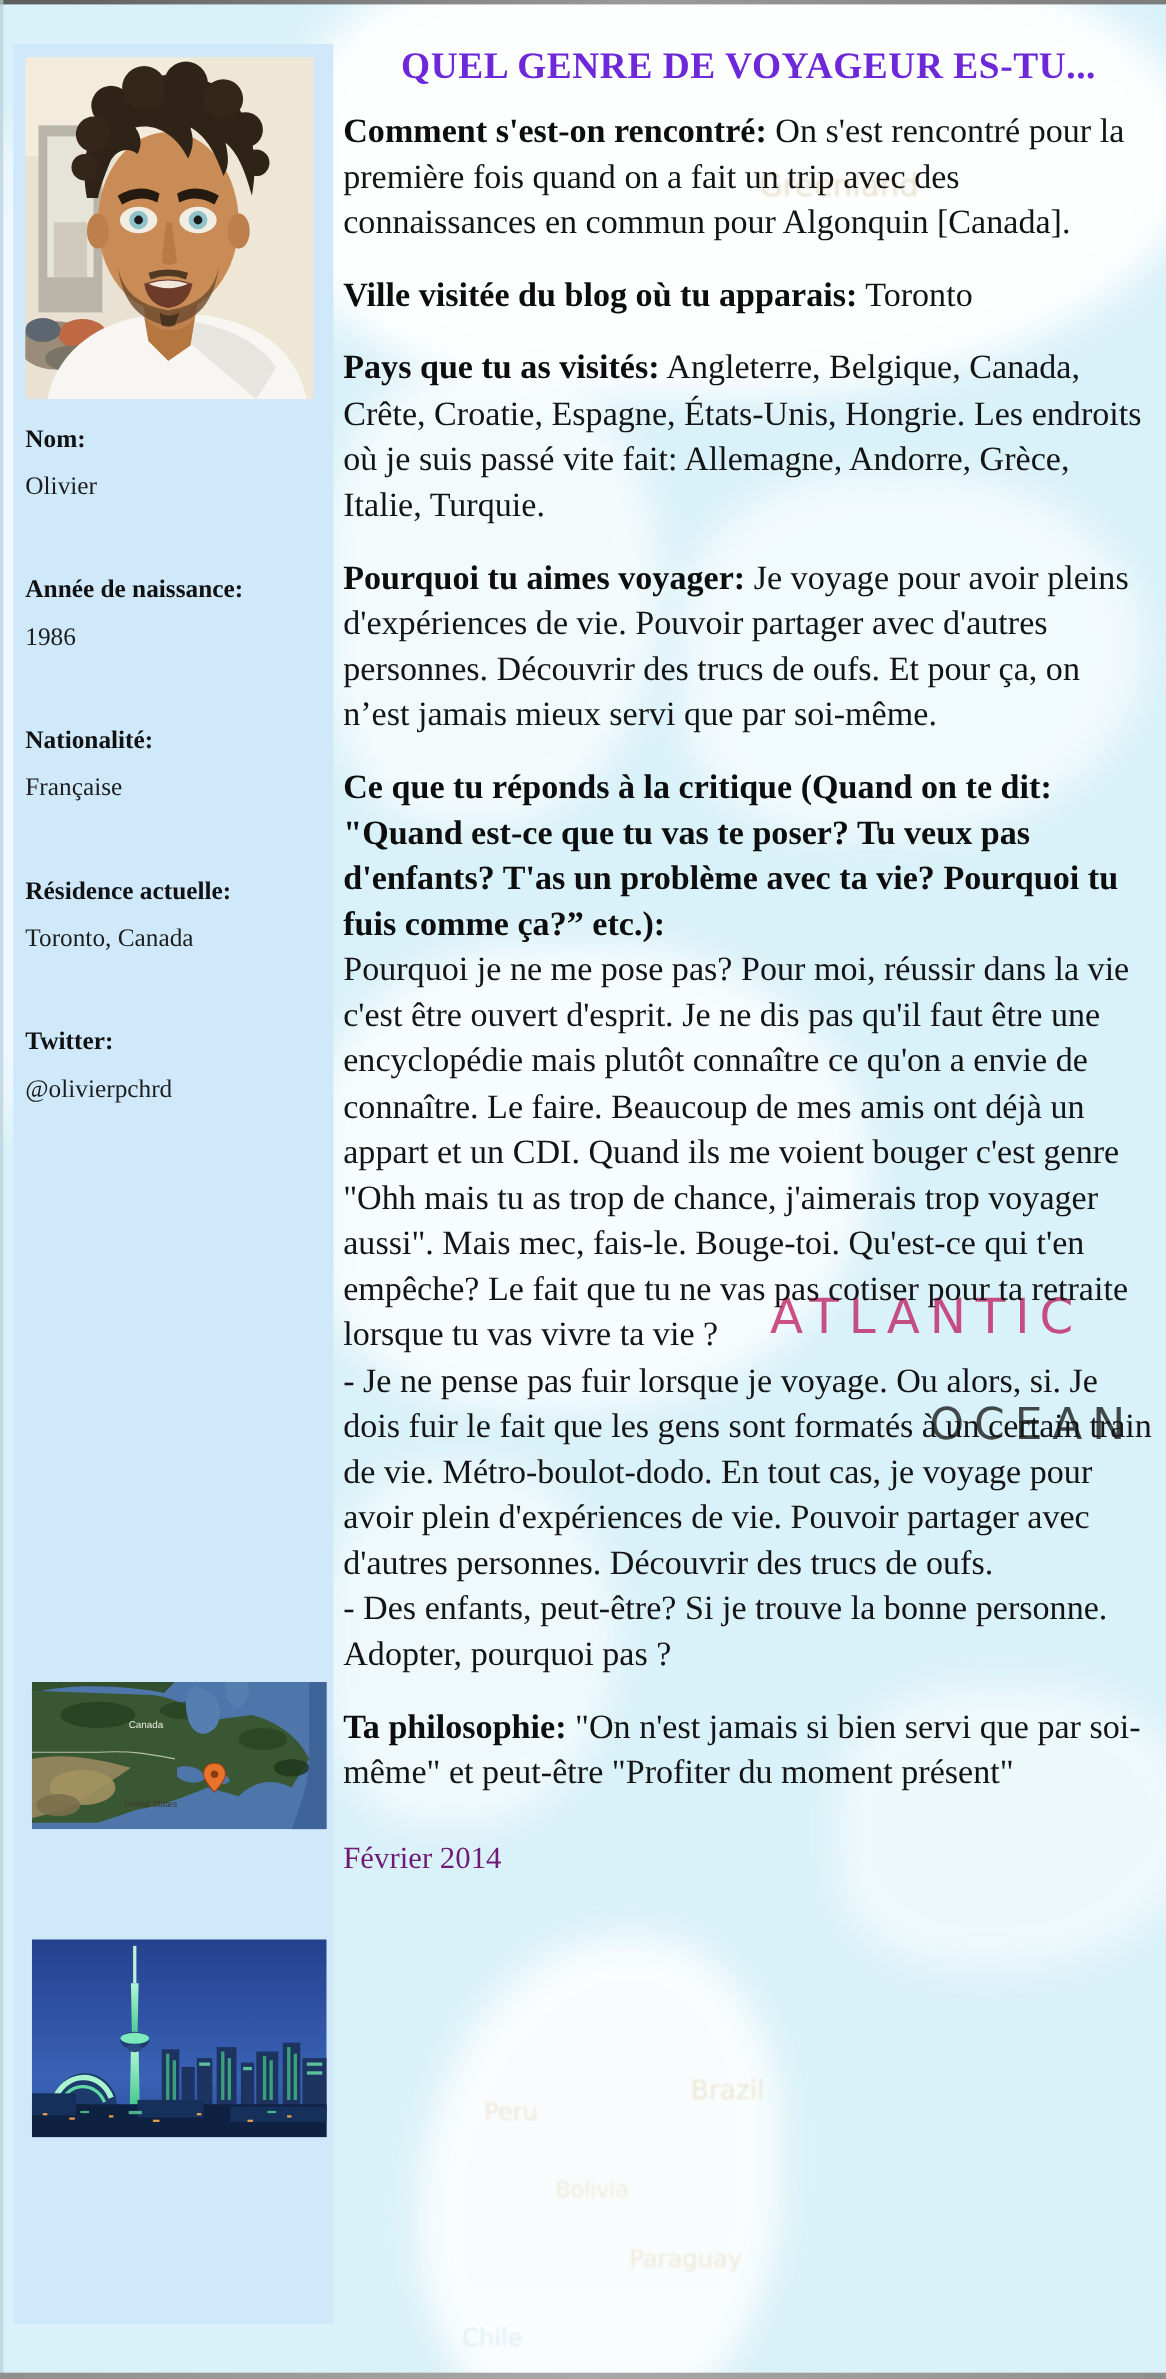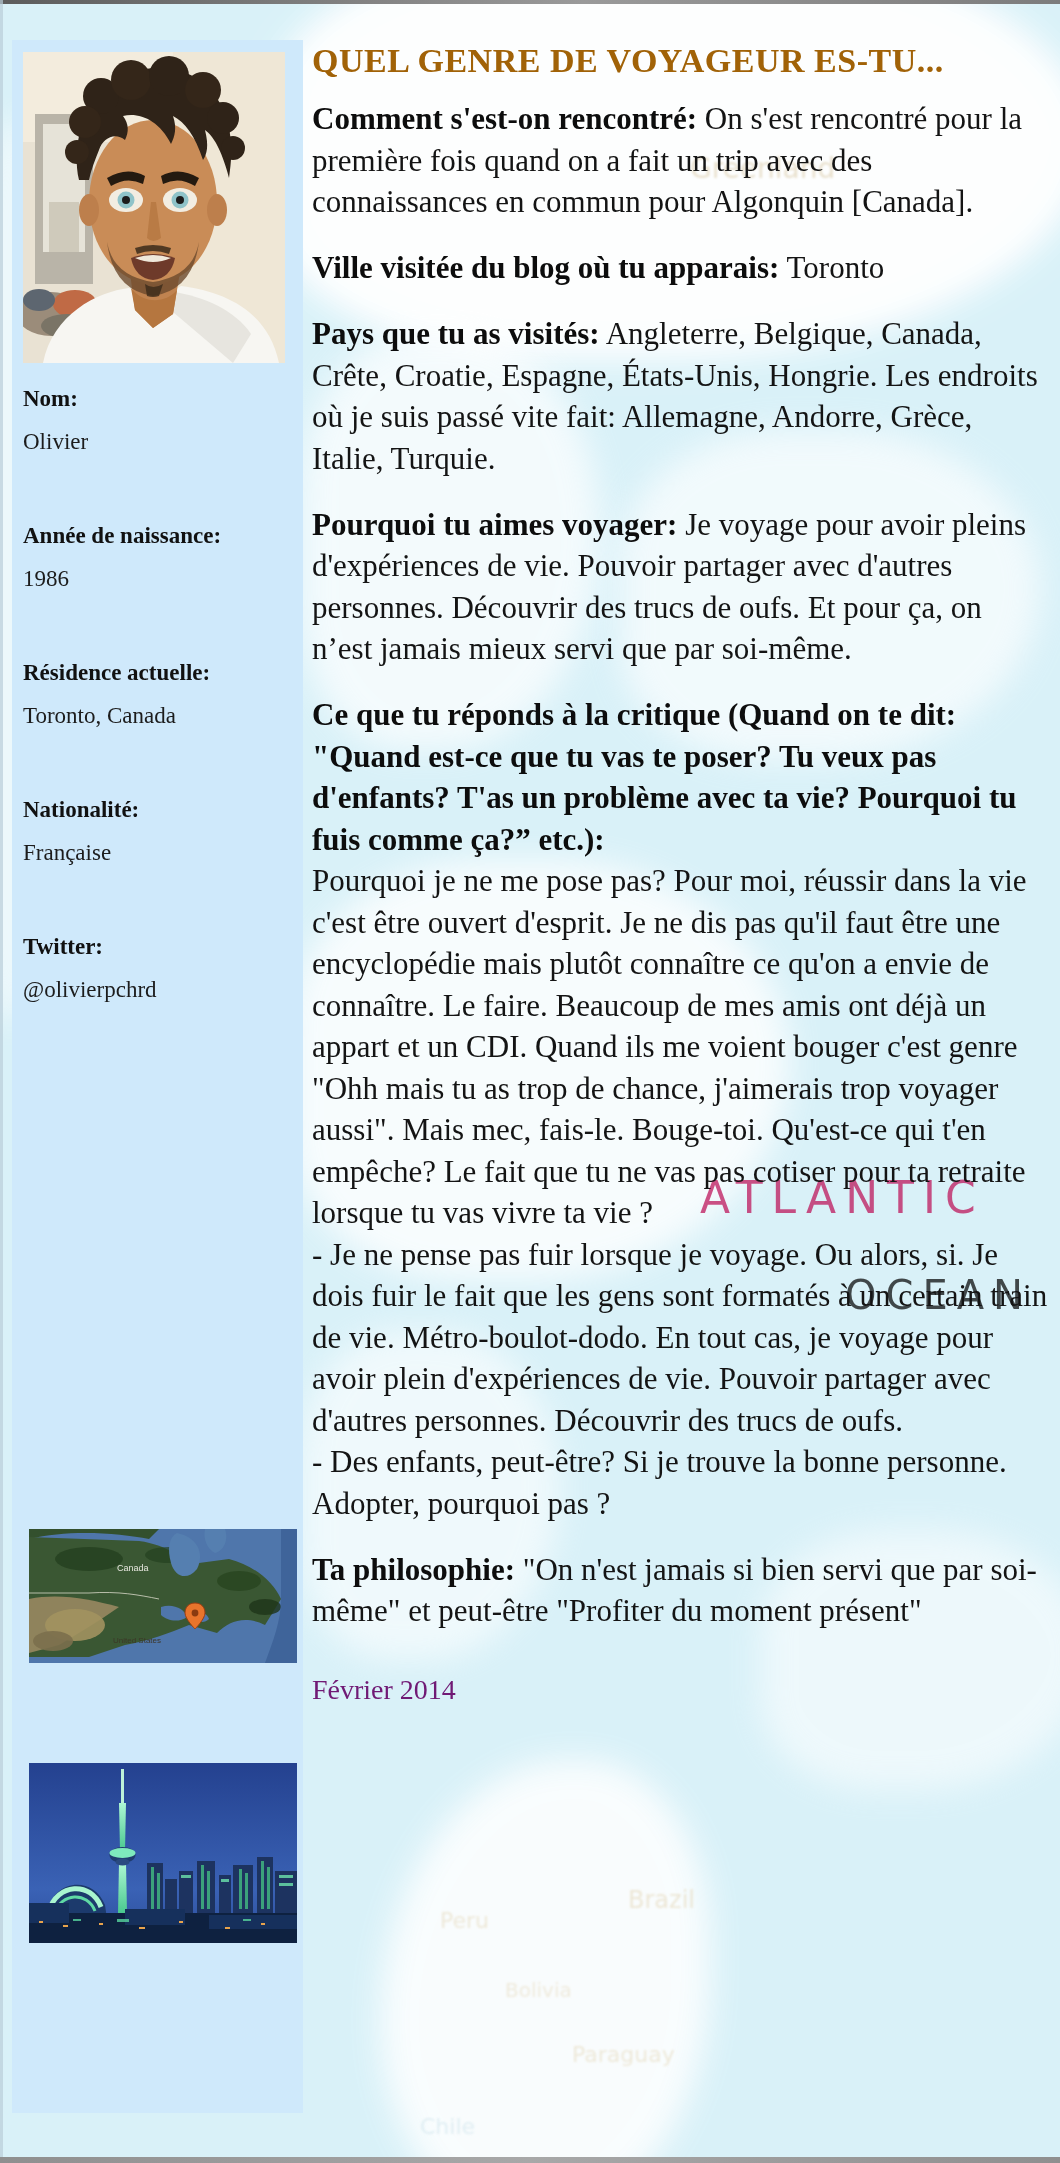--- a/index.html
+++ b/index.html
@@ -61,22 +61,22 @@
   .side-img{position:absolute;left:17px;display:block;}
   .img-map{top:1489px;width:268px;height:134px;}
   .img-toronto{top:1723px;width:268px;height:180px;}
 
   
   .main{
     position:absolute;left:312px;top:40px;width:737px;
     color:#141414;
   }
   .title{
-    font-size:34px;font-weight:bold;
-    letter-spacing:.5px;margin:2px 0 0 0;color:#a16207;
+    font-size:34px;font-weight:bold;text-align:center;
+    letter-spacing:.5px;margin:2px 0 0 0;color:#6d28d9;
   }
   .qa{font-size:31px;line-height:41.5px;}
   .qa p{margin:0 0 24.5px 0;}
   .qa p.first{margin-top:18px;}
   .q{font-weight:bold;color:#0d0d0d;}
   .ans-block p{margin:0;}
   .ans-block{margin:0 0 24.5px 0;}
   .date{
     text-align:left;font-size:28px;margin-top:42px;color:#701a75;
     padding-right:4px;
@@ -169,26 +169,26 @@
     <div class="fields">
       <div class="field">
         <span class="lbl">Nom:</span>
         <span class="val">Olivier</span>
       </div>
       <div class="field">
         <span class="lbl">Année de naissance:</span>
         <span class="val">1986</span>
       </div>
       <div class="field">
+        <span class="lbl">Nationalité:</span>
+        <span class="val">Française</span>
+      </div>
+      <div class="field">
         <span class="lbl">Résidence actuelle:</span>
         <span class="val">Toronto, Canada</span>
-      </div>
-      <div class="field">
-        <span class="lbl">Nationalité:</span>
-        <span class="val">Française</span>
       </div>
       <div class="field">
         <span class="lbl">Twitter:</span>
         <span class="val">@olivierpchrd</span>
       </div>
     </div>
 
     <svg class="side-img img-map" viewBox="0 0 268 134" aria-hidden="true">
       <rect width="268" height="134" fill="#4f76ab"></rect>
 

